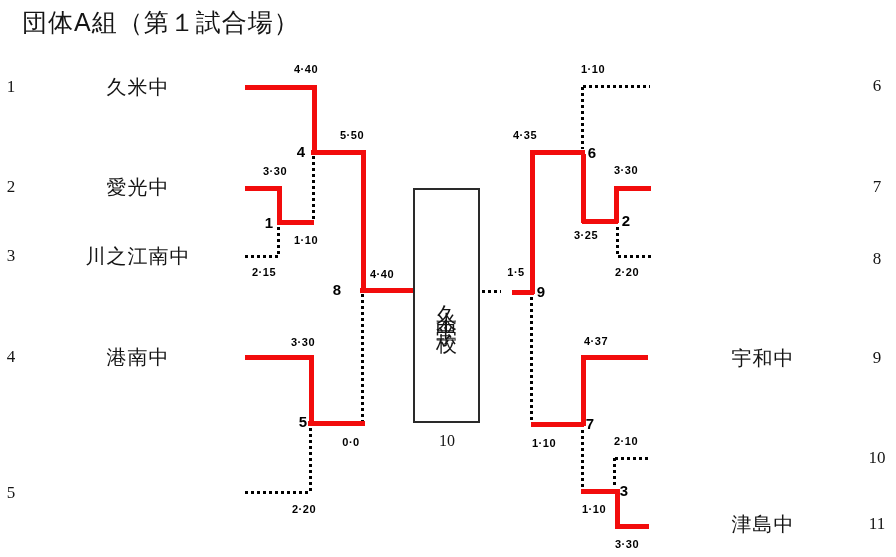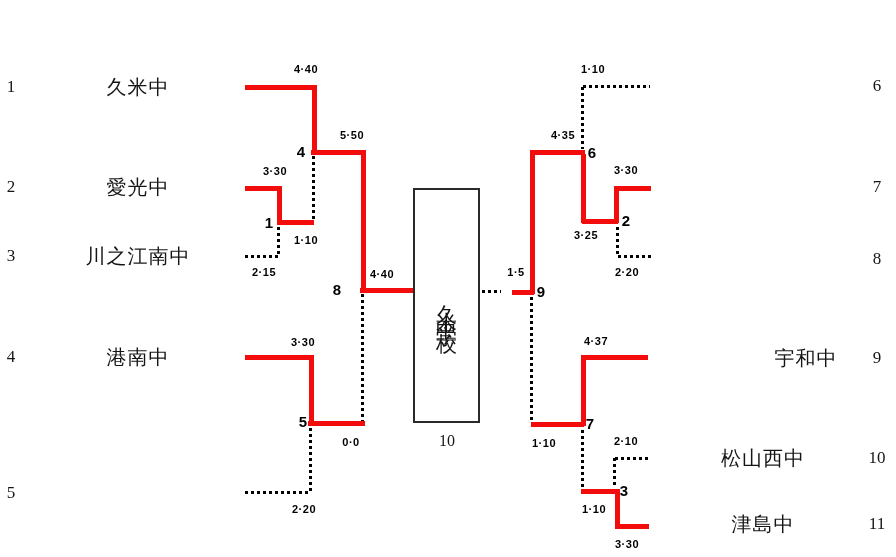--- a/index.html
+++ b/index.html
@@ -44,20 +44,21 @@
   }
   .final-no{
     position:absolute;left:447px;top:441px;transform:translate(-50%,-50%);
     font-family:"Liberation Serif","DejaVu Serif",serif;font-size:16px;color:#151515;
   }
 </style>
 </head>
 <body>
 
 <div id="stage">
+  <div class="title">団体A組（第１試合場）</div>
 
   <div id="bracket">
       <div class="seg h-win" style="left: 245px; top: 84.5px; width: 71px; background: rgb(242, 12, 12);"></div>
       <div class="seg v-win" style="left: 311.5px; top: 85px; height: 69px; background: rgb(242, 12, 12);"></div>
       <div class="seg h-win" style="left: 311px; top: 149.5px; width: 54px; background: rgb(242, 12, 12);"></div>
       <div class="seg v-lose" style="left: 311.5px; top: 156px; height: 64px;"></div>
       <div class="seg h-win" style="left: 245px; top: 185.5px; width: 36px; background: rgb(242, 12, 12);"></div>
       <div class="seg v-win" style="left: 276.5px; top: 186px; height: 38px; background: rgb(242, 12, 12);"></div>
       <div class="seg h-win" style="left: 277px; top: 219.5px; width: 37px; background: rgb(242, 12, 12);"></div>
       <div class="seg v-lose" style="left: 276.5px; top: 227px; height: 28px;"></div>
@@ -104,23 +105,22 @@
     <div class="team-name" style="left: 138px; top: 187px;">愛光中</div>
     <div class="seed" style="left: 11px; top: 256px;">3</div>
     <div class="team-name" style="left: 138px; top: 256px;">川之江南中</div>
     <div class="seed" style="left: 11px; top: 357px;">4</div>
     <div class="team-name" style="left: 138px; top: 357px;">港南中</div>
     <div class="seed" style="left: 11px; top: 493px;">5</div>
     <div class="seed" style="left: 877px; top: 86px;">6</div>
     <div class="seed" style="left: 877px; top: 187px;">7</div>
     <div class="seed" style="left: 877px; top: 259px;">8</div>
     <div class="seed" style="left: 877px; top: 358px;">9</div>
-    <div class="team-name" style="left: 763px; top: 358px; margin-left: 43px;">宇和中</div>
+    <div class="team-name" style="left: 763px; top: 358px;">宇和中</div>
     <div class="seed" style="left: 877px; top: 458px;">10</div>
-    <div class="team-name" style="left: 763px; top: 458px;">松山西中</div>
     <div class="seed" style="left: 877px; top: 524px;">11</div>
     <div class="team-name" style="left: 763px; top: 524px;">津島中</div>
     <div class="match-digit" style="left: 301px; top: 151px;">4</div>
     <div class="match-digit" style="left: 269px; top: 222px;">1</div>
     <div class="match-digit" style="left: 337px; top: 289px;">8</div>
     <div class="match-digit" style="left: 303px; top: 421px;">5</div>
     <div class="match-digit" style="left: 592px; top: 152px;">6</div>
     <div class="match-digit" style="left: 626px; top: 220px;">2</div>
     <div class="match-digit" style="left: 541px; top: 291px;">9</div>
     <div class="match-digit" style="left: 590px; top: 423px;">7</div>
@@ -128,21 +128,21 @@
     <div class="score-label" style="left: 306px; top: 69px;">4·40</div>
     <div class="score-label" style="left: 352px; top: 135px;">5·50</div>
     <div class="score-label" style="left: 275px; top: 171px;">3·30</div>
     <div class="score-label" style="left: 306px; top: 240px;">1·10</div>
     <div class="score-label" style="left: 264px; top: 272px;">2·15</div>
     <div class="score-label" style="left: 303px; top: 342px;">3·30</div>
     <div class="score-label" style="left: 351px; top: 442px;">0·0</div>
     <div class="score-label" style="left: 304px; top: 509px;">2·20</div>
     <div class="score-label" style="left: 382px; top: 274px;">4·40</div>
     <div class="score-label" style="left: 516px; top: 272px;">1·5</div>
-    <div class="score-label" style="left: 563px; top: 135px;">4·35</div>
+    <div class="score-label" style="left: 525px; top: 135px;">4·35</div>
     <div class="score-label" style="left: 593px; top: 69px;">1·10</div>
     <div class="score-label" style="left: 626px; top: 170px;">3·30</div>
     <div class="score-label" style="left: 586px; top: 235px;">3·25</div>
     <div class="score-label" style="left: 627px; top: 272px;">2·20</div>
     <div class="score-label" style="left: 596px; top: 341px;">4·37</div>
     <div class="score-label" style="left: 544px; top: 443px;">1·10</div>
     <div class="score-label" style="left: 626px; top: 441px;">2·10</div>
     <div class="score-label" style="left: 594px; top: 509px;">1·10</div>
     <div class="score-label" style="left: 627px; top: 544px;">3·30</div>
   </div>

